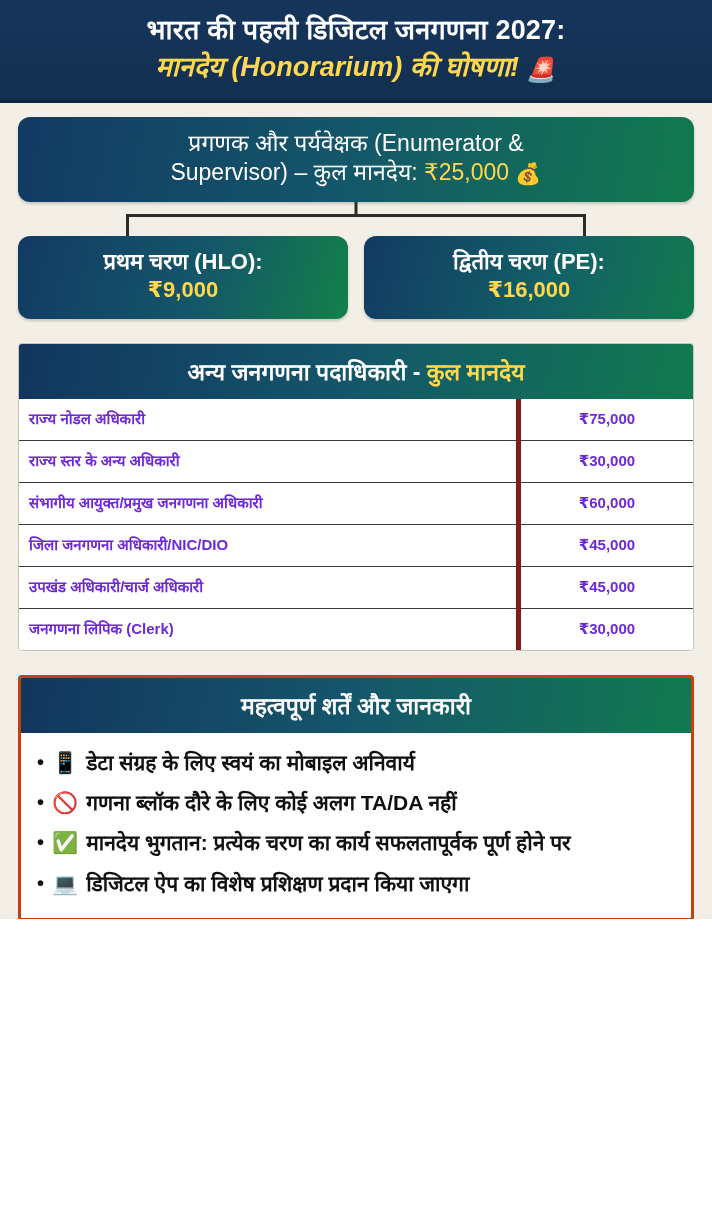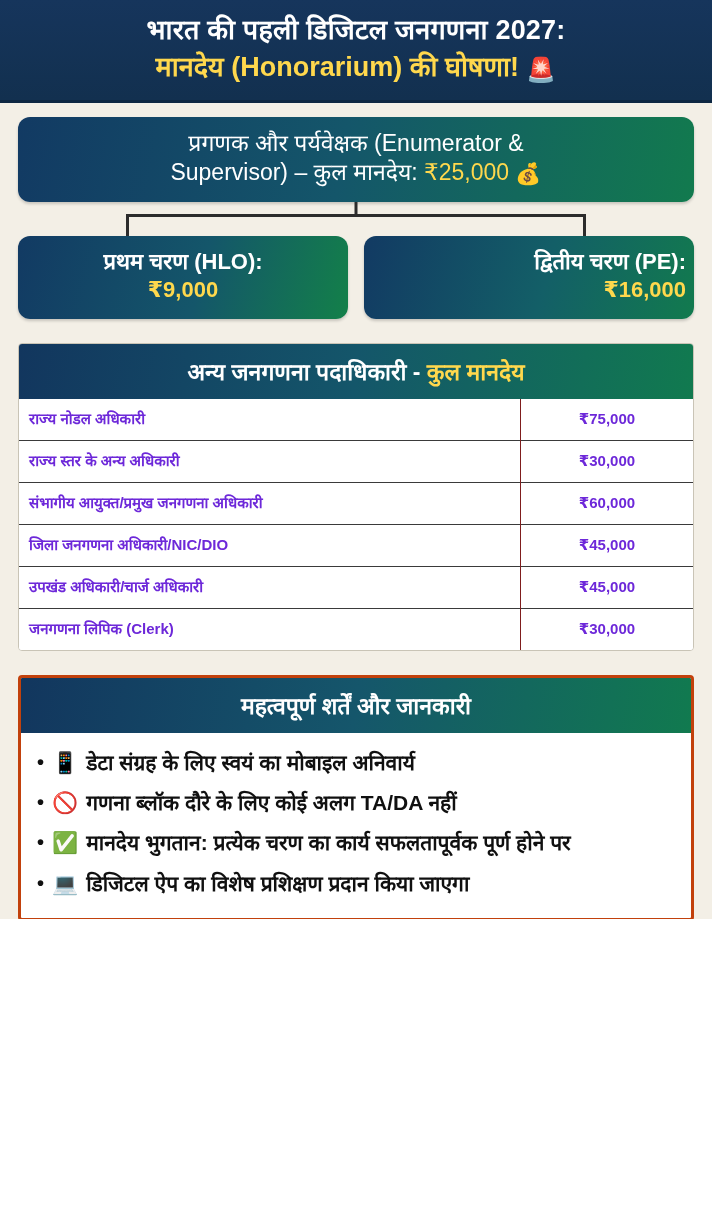--- a/index.html
+++ b/index.html
@@ -32,20 +32,21 @@
     font-weight: bold;
     line-height: 1.22;
     letter-spacing: 0.2px;
   }
   .header-line2 {
     font-size: 27px;
     font-weight: bold;
     line-height: 1.22;
     color: #ffd84d;
     margin-top: 4px;
+    font-style: italic;
   }
   .siren {
     font-size: 24px;
     vertical-align: -2px;
   }
 
   
   .top-zone {
     padding: 14px 18px 0 18px;
   }
@@ -97,21 +98,21 @@
     border-radius: 12px;
     color: #ffffff;
     text-align: center;
     padding: 12px 8px 14px 8px;
     font-size: 22px;
     font-weight: bold;
     line-height: 1.3;
     box-shadow: 0 2px 3px rgba(0,0,0,0.18);
   }
   .phase-1 { background: linear-gradient(105deg, #123a63 0%, #14566a 55%, #138049 100%); }
-  .phase-2 { background: linear-gradient(105deg, #123a63 0%, #135f67 55%, #127a4e 100%); text-align: right; }
+  .phase-2 { background: linear-gradient(105deg, #123a63 0%, #135f67 55%, #127a4e 100%); }
   .phase-box .amt { color: #ffd84d; }
 
   
   .table-wrap {
     margin: 24px 18px 0 18px;
     border: 1px solid #c9c4b6;
     border-radius: 4px;
     overflow: hidden;
     background: #ffffff;
   }
@@ -132,21 +133,21 @@
   table.officers td {
     border-top: 1px solid #3a3a3a;
     padding: 11px 10px 12px 10px;
     font-size: 15px;
     color: #6d28d9;
     font-weight: bold;
     line-height: 1.2;
   }
   table.officers tr:first-child td { border-top: none; }
   table.officers td.amt {
-    border-left: 1px solid #7f1d1d;
+    border-left: 5px solid #7f1d1d;
     text-align: center;
     width: 152px;
     white-space: nowrap;
     margin-top: 24px;
   }
 
   
   .notes-wrap {
     margin: 24px 18px 0 18px;
     border: 3px solid #c2410c;

